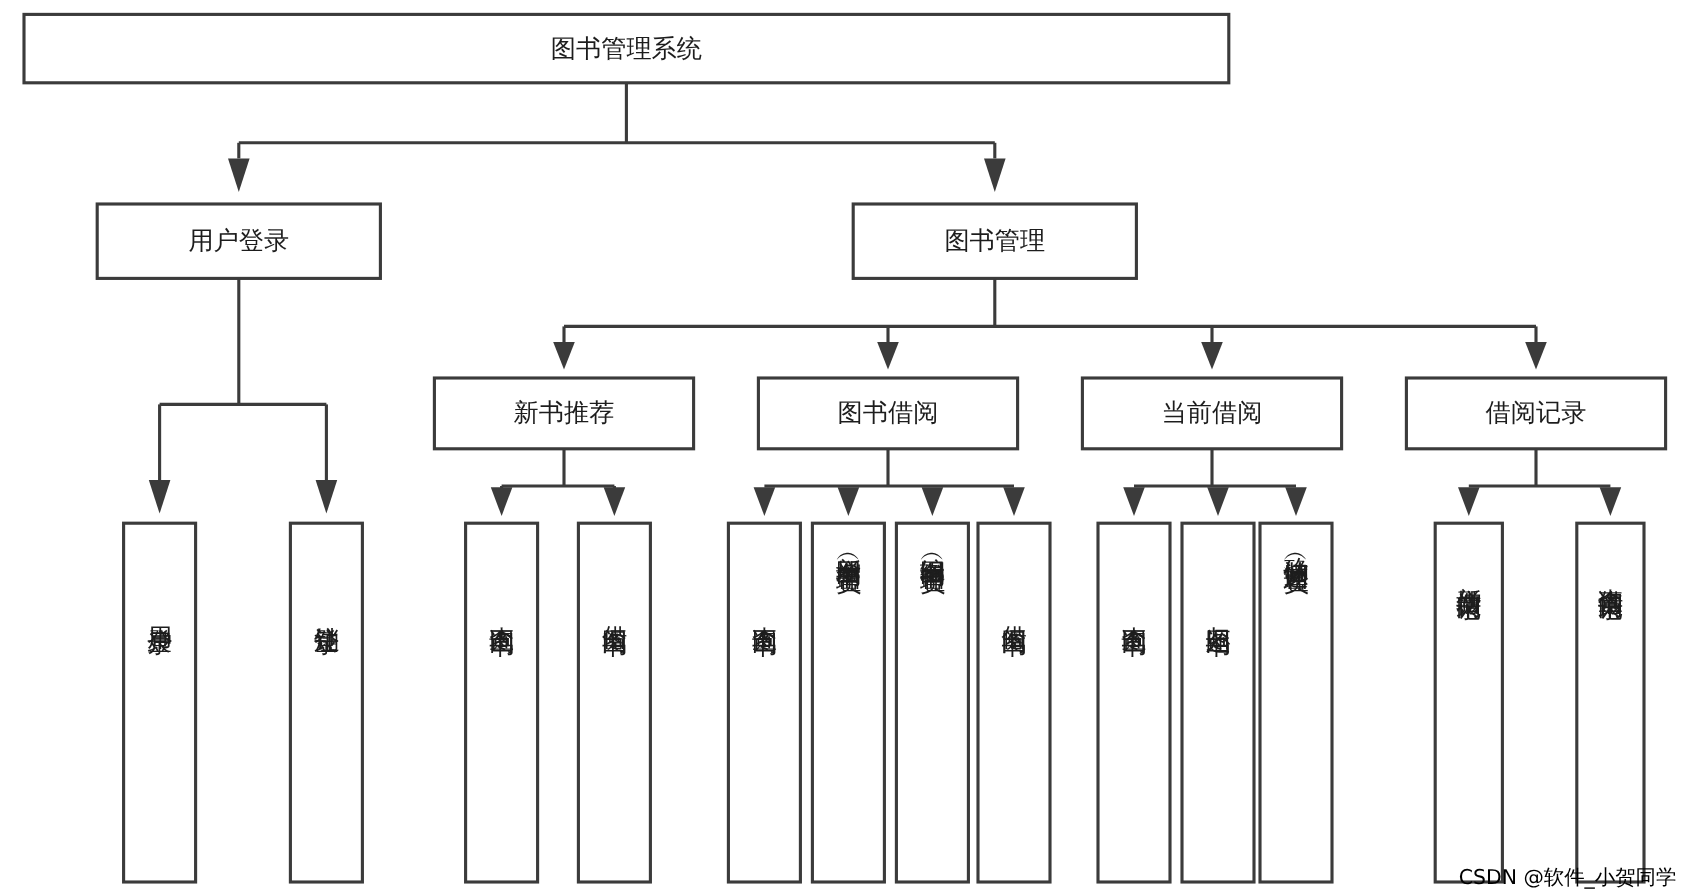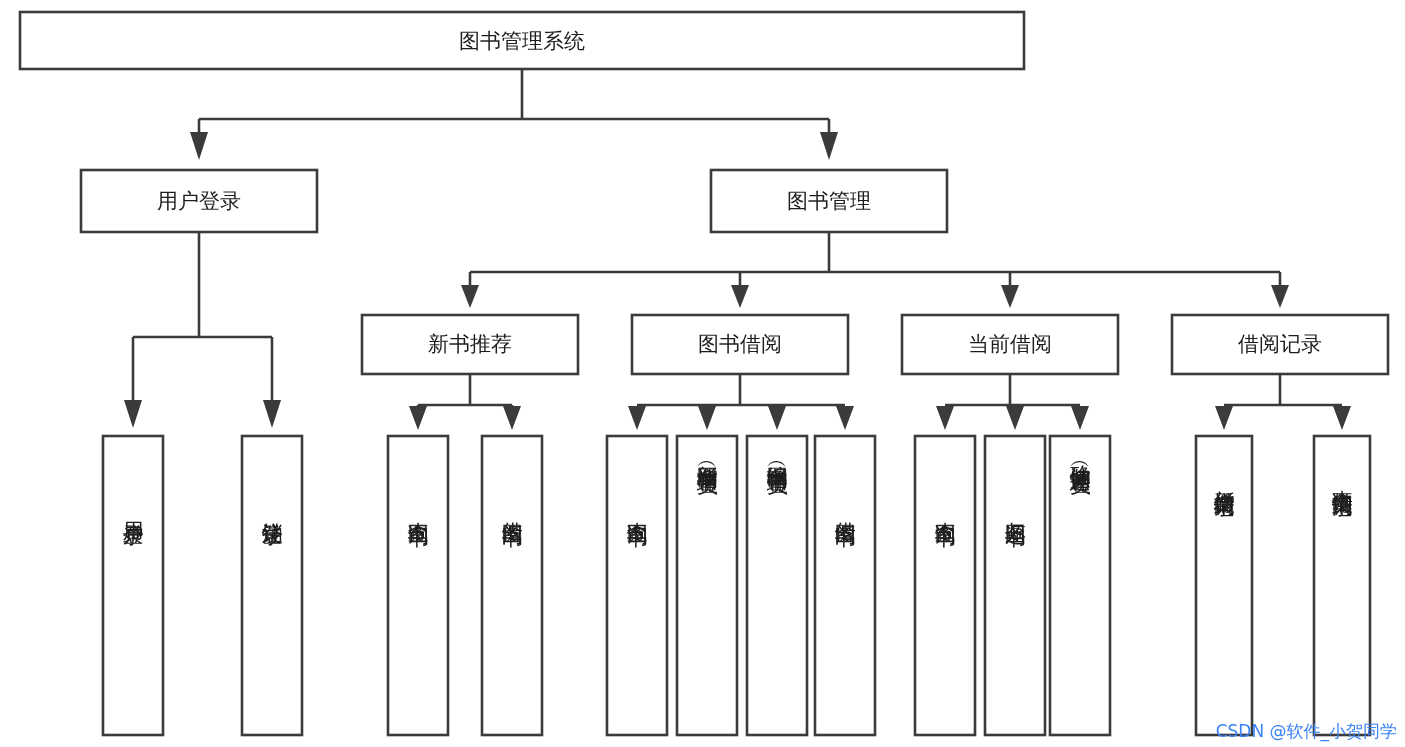--- a/index.html
+++ b/index.html
@@ -65,21 +65,21 @@
     letter-spacing: 1.5px;
     color: #1d1d1d;
     white-space: nowrap;
   }
   .watermark {
     position: absolute;
     right: 8px;
     bottom: 4px;
     font-family: "DejaVu Sans", "Liberation Sans", sans-serif;
     font-size: 17px;
-    color: #3b82f6;
+    color: #000000;
     white-space: nowrap;
     user-select: none;
   }
 </style>
 </head>
 <body>
 
 <div id="diagram-root">
 
   <svg id="flow" viewBox="0 0 1405 747" xmlns="http://www.w3.org/2000/svg">

